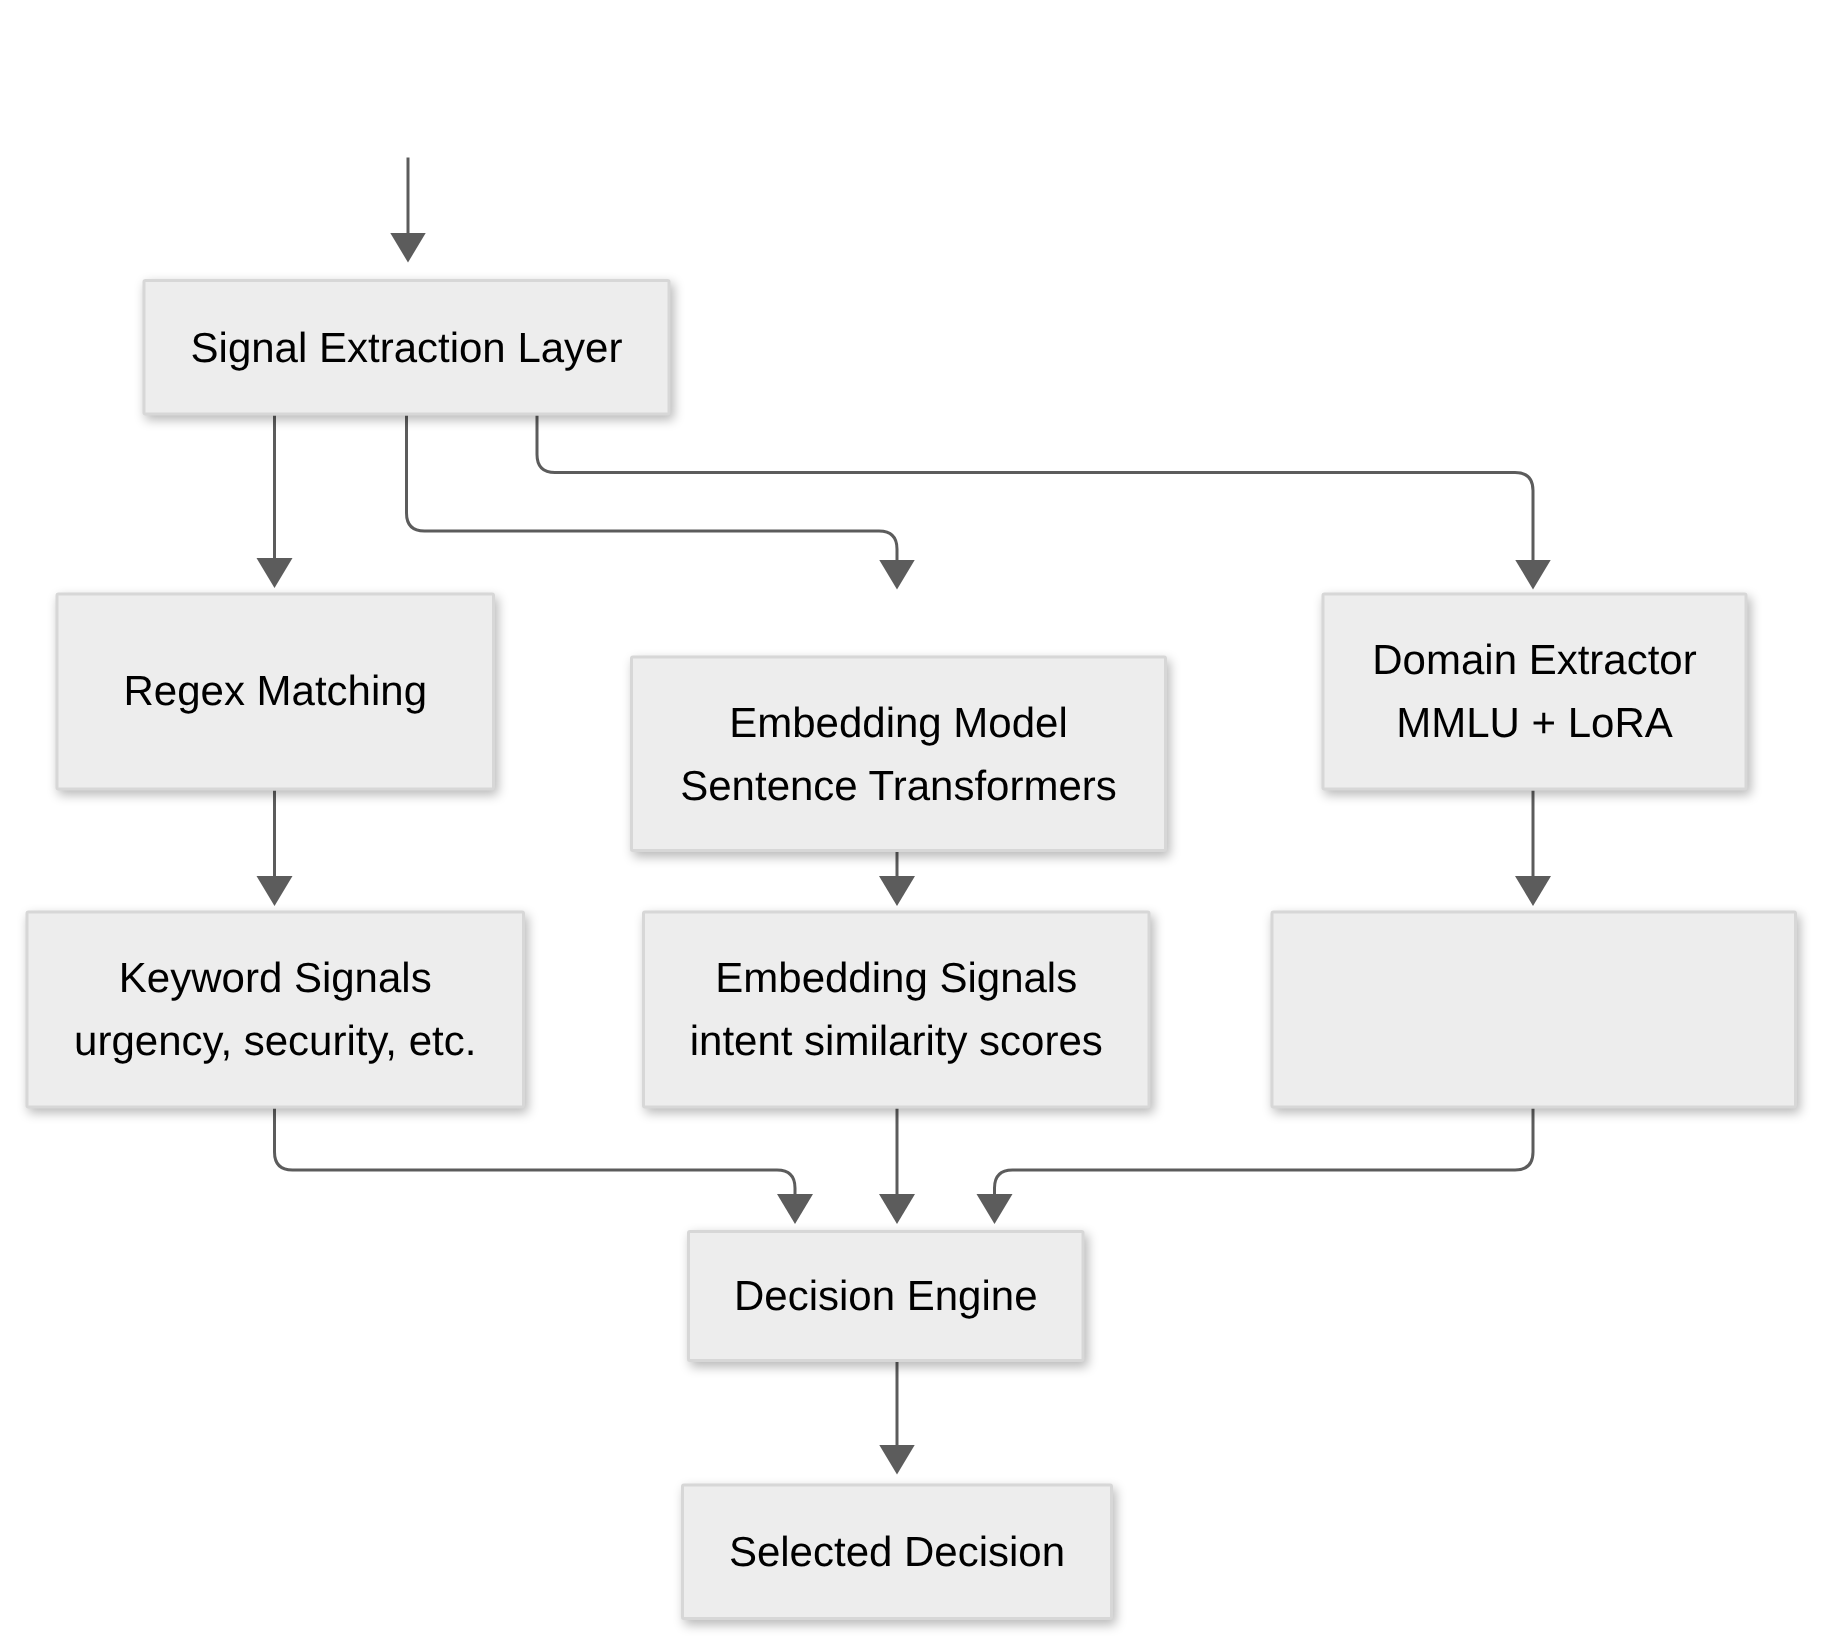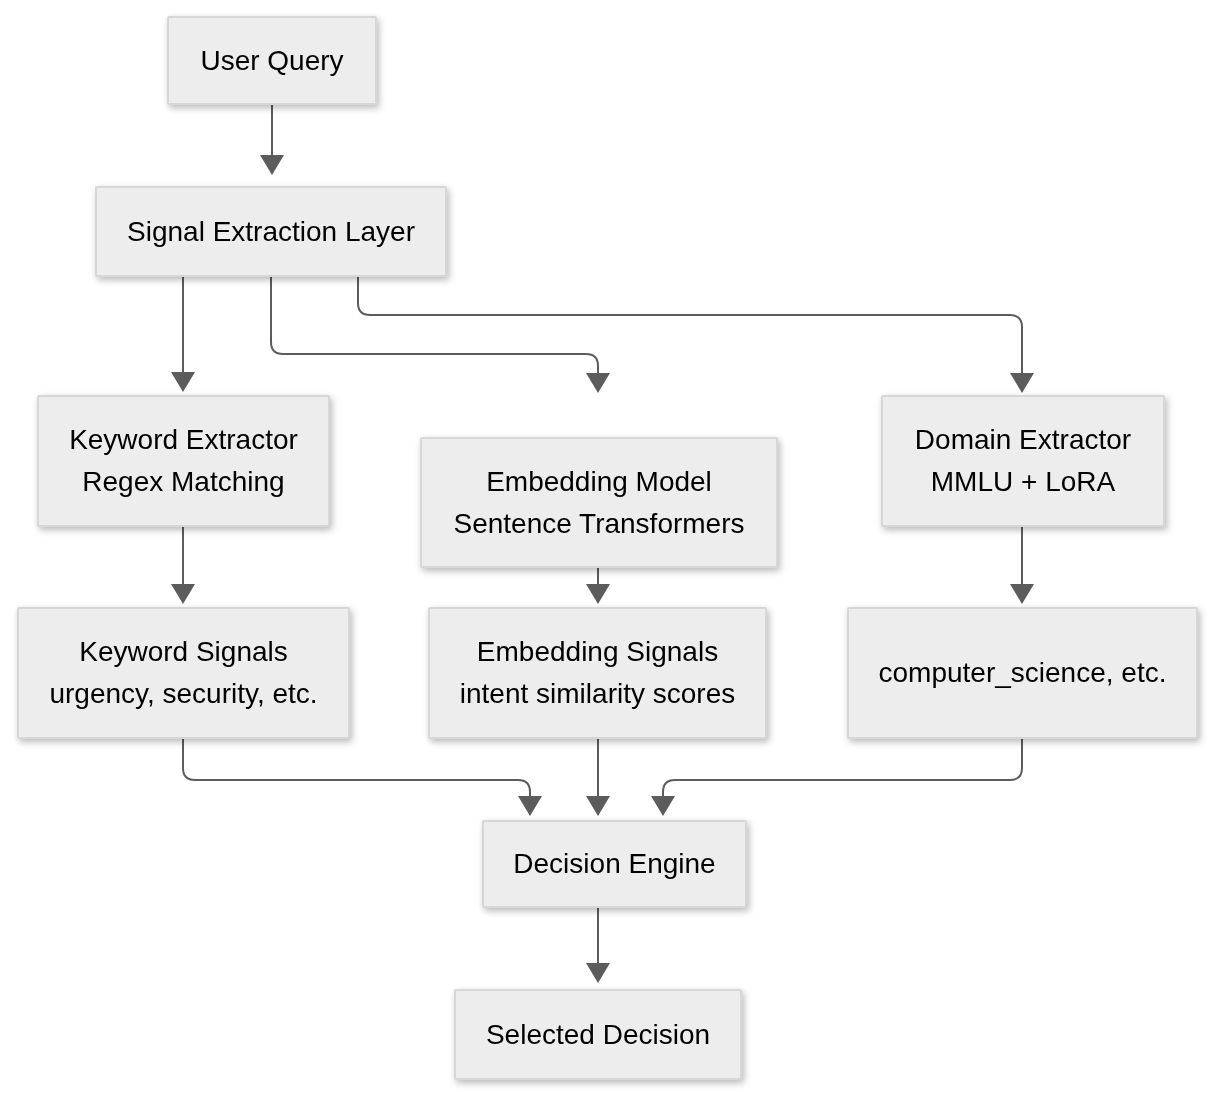--- a/index.html
+++ b/index.html
@@ -46,21 +46,21 @@
   }
   
   #n-user-query        { left: 167px; top: 16px;  width: 210px; height: 89px; }
   #n-signal-extraction { left: 95px;  top: 186px; width: 352px; height: 91px; justify-content: center; }
   #n-keyword-extractor { left: 37px;  top: 395px; width: 293px; height: 132px; }
   #n-embedding-model   { left: 420px; top: 396px; width: 358px; height: 131px; margin-top: 41px; }
   #n-domain-classifier { left: 881px; top: 395px; width: 284px; height: 132px; }
   #n-keyword-signals   { left: 17px;  top: 607px; width: 333px; height: 132px; }
   #n-embedding-signals { left: 428px; top: 607px; width: 339px; height: 132px; text-align: right; }
   #n-domain-signals    { left: 847px; top: 607px; width: 351px; height: 132px; }
-  #n-decision-engine   { left: 482px; top: 820px; width: 265px; height: 88px; }
+  #n-decision-engine   { left: 458px; top: 820px; width: 265px; height: 88px; }
   #n-selected-decision { left: 454px; top: 989px; width: 288px; height: 91px; }
 
   .edge {
     fill: none;
     stroke: var(--edge, #5c5c5c);
     stroke-width: 2px;
   }
 </style>
 </head>
 <body>
@@ -80,30 +80,26 @@
     <path class="edge" d="M358 277 V303 Q358 315 370 315 H1010 Q1022 315 1022 327 V374" marker-end="url(#arrow)"></path>
     <path class="edge" d="M183 527 V585" marker-end="url(#arrow)"></path>
     <path class="edge" d="M598 527 V585" marker-end="url(#arrow)"></path>
     <path class="edge" d="M1022 527 V585" marker-end="url(#arrow)"></path>
     <path class="edge" d="M183 739 V768 Q183 780 195 780 H518 Q530 780 530 792 V797" marker-end="url(#arrow)"></path>
     <path class="edge" d="M598 739 V797" marker-end="url(#arrow)"></path>
     <path class="edge" d="M1022 739 V768 Q1022 780 1010 780 H675 Q663 780 663 792 V797" marker-end="url(#arrow)"></path>
     <path class="edge" d="M598 908 V964" marker-end="url(#arrow)"></path>
   </svg>
 
-  <div id="n-user-query" class="node">
-    <span>User Query</span>
-  </div>
 
   <div id="n-signal-extraction" class="node">
     <span>Signal Extraction Layer</span>
   </div>
 
   <div id="n-keyword-extractor" class="node">
-    <span>Keyword Extractor</span>
     <span>Regex Matching</span>
   </div>
 
   <div id="n-embedding-model" class="node">
     <span>Embedding Model</span>
     <span>Sentence Transformers</span>
   </div>
 
   <div id="n-domain-classifier" class="node">
     <span>Domain Extractor</span>
@@ -114,21 +110,20 @@
     <span>Keyword Signals</span>
     <span>urgency, security, etc.</span>
   </div>
 
   <div id="n-embedding-signals" class="node">
     <span>Embedding Signals</span>
     <span>intent similarity scores</span>
   </div>
 
   <div id="n-domain-signals" class="node">
-    <span>computer_science, etc.</span>
   </div>
 
   <div id="n-decision-engine" class="node">
     <span>Decision Engine</span>
   </div>
 
   <div id="n-selected-decision" class="node">
     <span>Selected Decision</span>
   </div>
 

